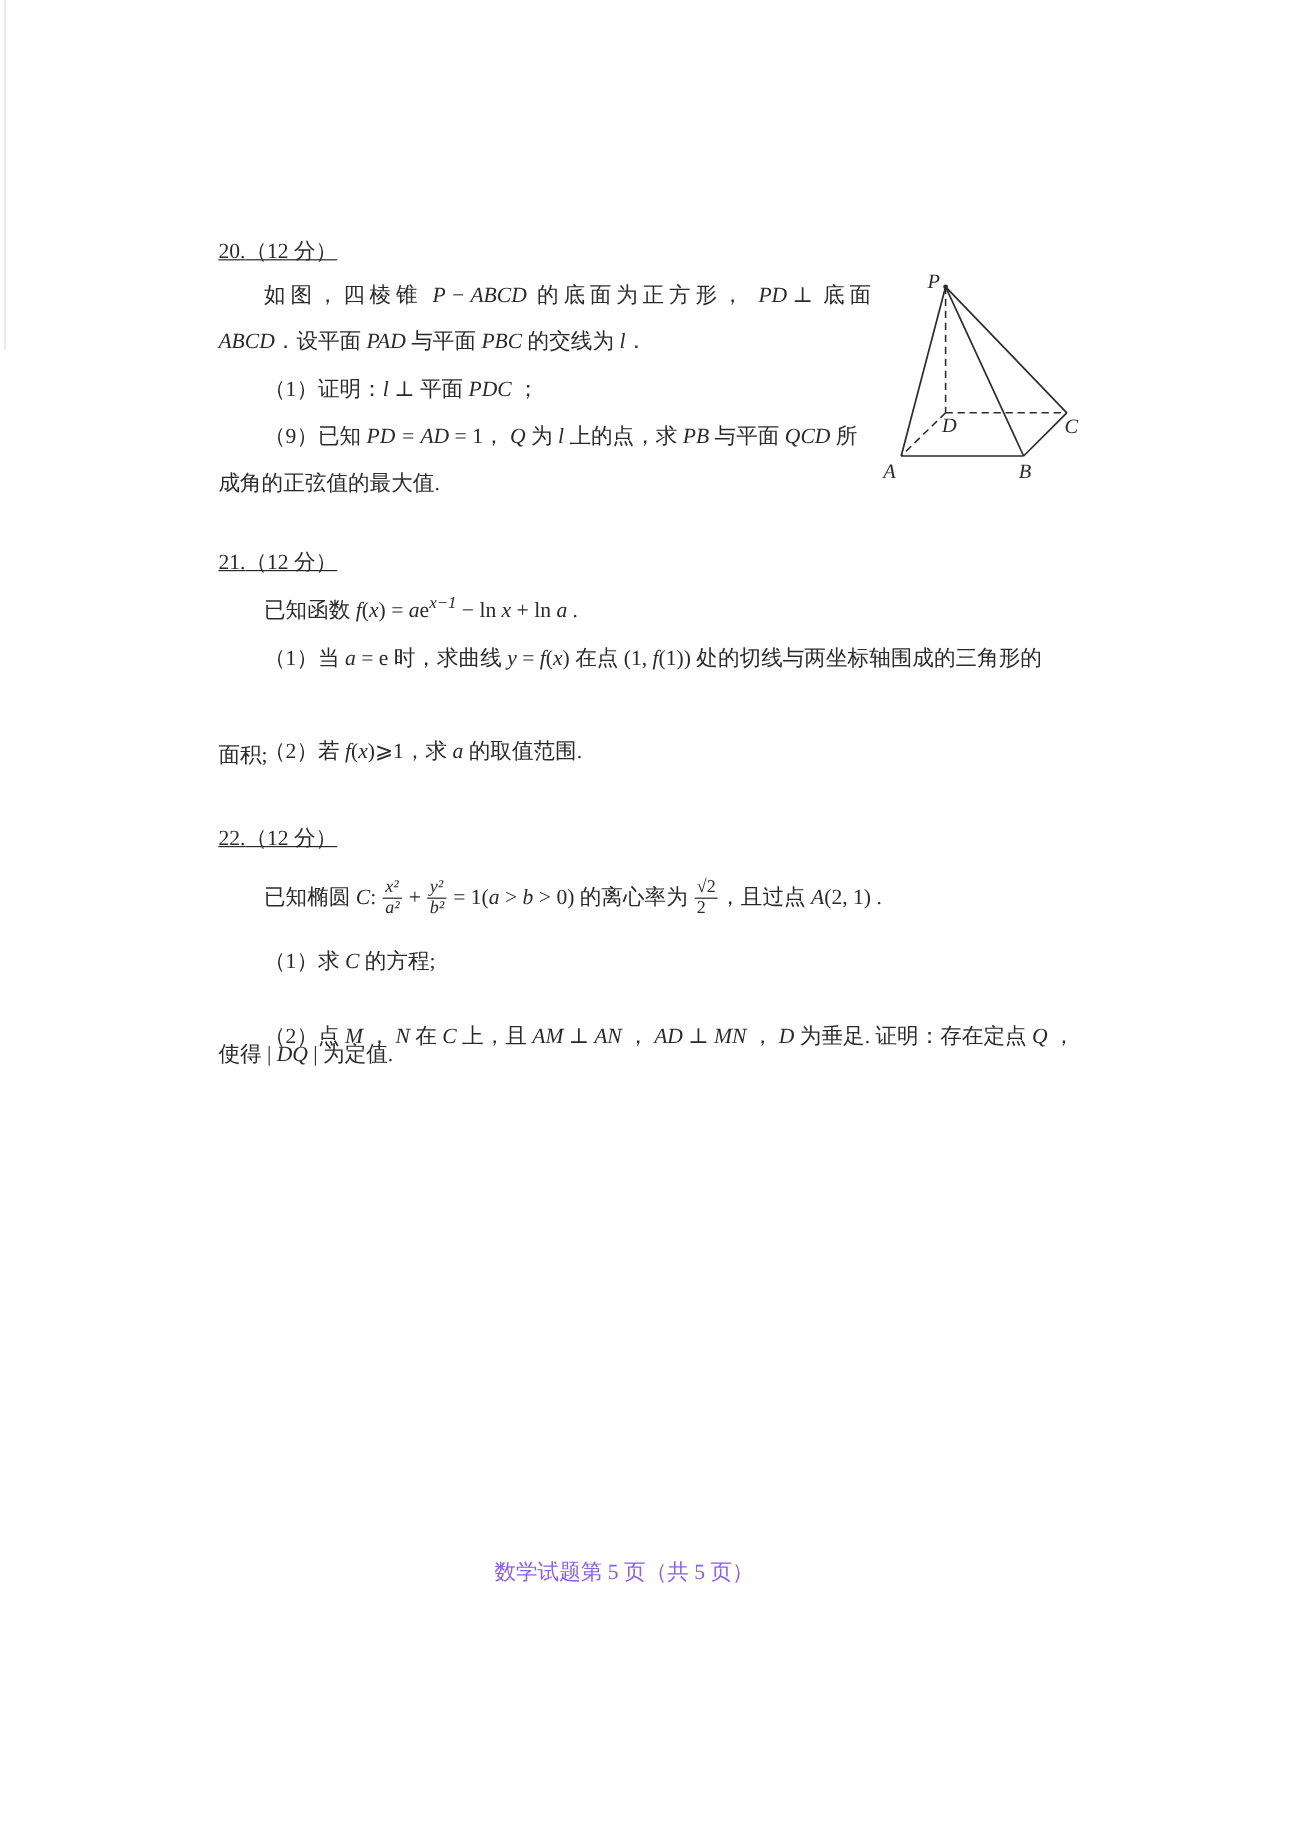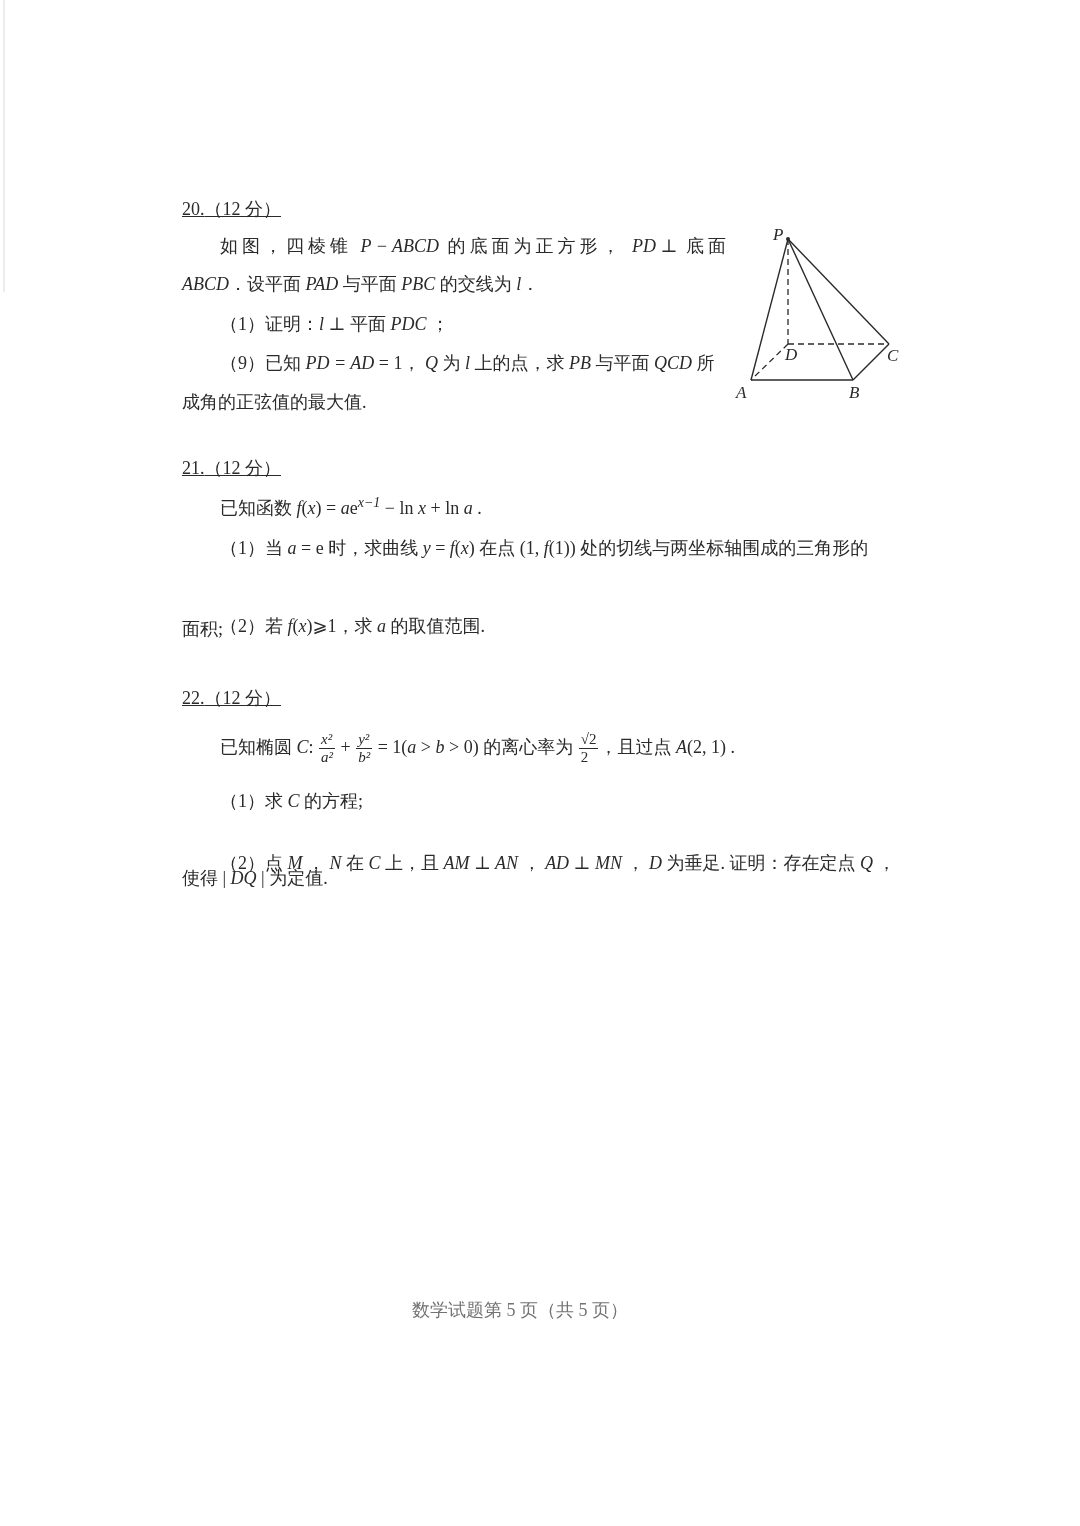--- a/index.html
+++ b/index.html
@@ -20,21 +20,21 @@
   .frac {
     display: inline-block; vertical-align: middle; text-align: left;
     font-size: 15px; line-height: 17px; margin: 0 1px;
   }
   .frac .num { display: block; border-bottom: 1px solid #2a2a2a; padding: 0 2px; }
   .frac .den { display: block; padding: 0 2px; }
   sup { font-size: 14px; vertical-align: 7px; line-height: 0; }
   .spaced { letter-spacing: 4px; }
   .diagram { position: absolute; left: 730px; top: 215px; width: 190px; height: 195px; }
   .diagram text { font-family: "Liberation Serif", serif; font-style: italic; font-size: 17px; fill: #2a2a2a; }
-  .footer { position: absolute; top: 1298px; left: 0; width: 1040px; text-align: center; font-size: 18px; color: #737373; }
+  .footer { position: absolute; top: 1298px; left: 0; width: 1040px; text-align: center; font-size: 18px; color: #8b5cf6; }
 </style>
 </head>
 <body>
 
 <div class="edge-line"></div>
 
 <div class="line heading" style="top:198px;">
   <span>20.</span><span>（12 分）</span>
 </div>
 <div class="line indent spaced" style="top:235px;">

